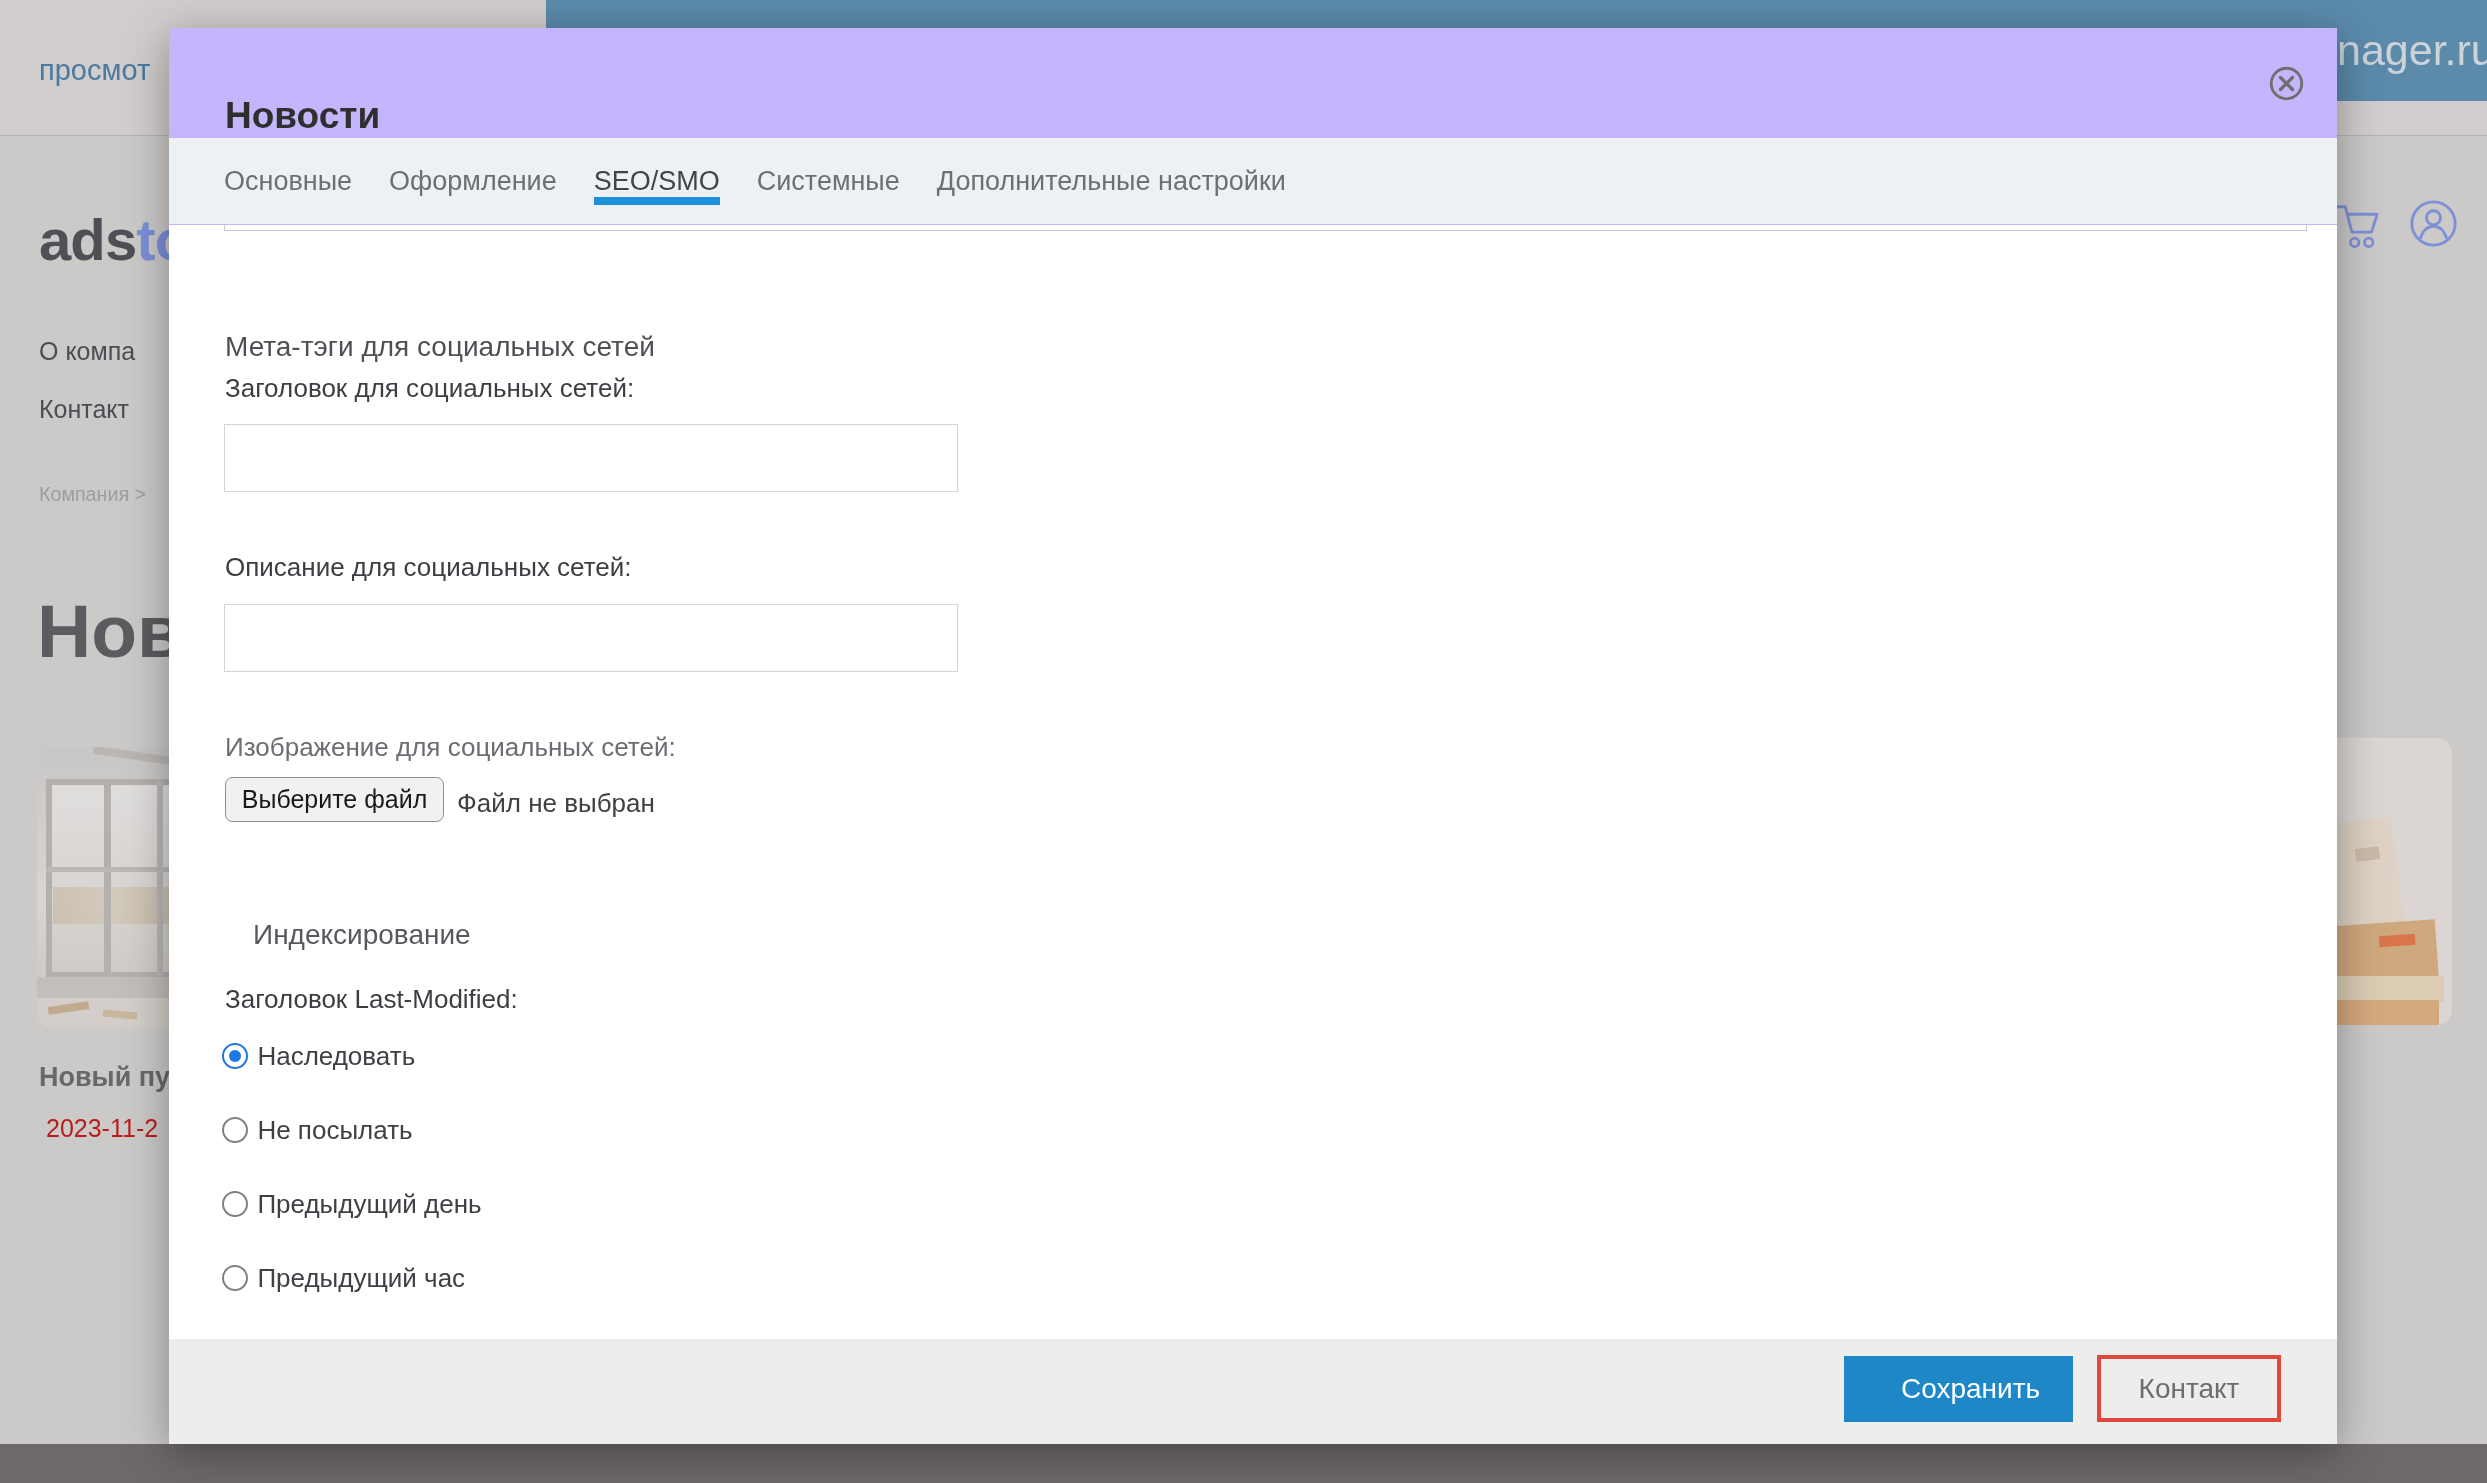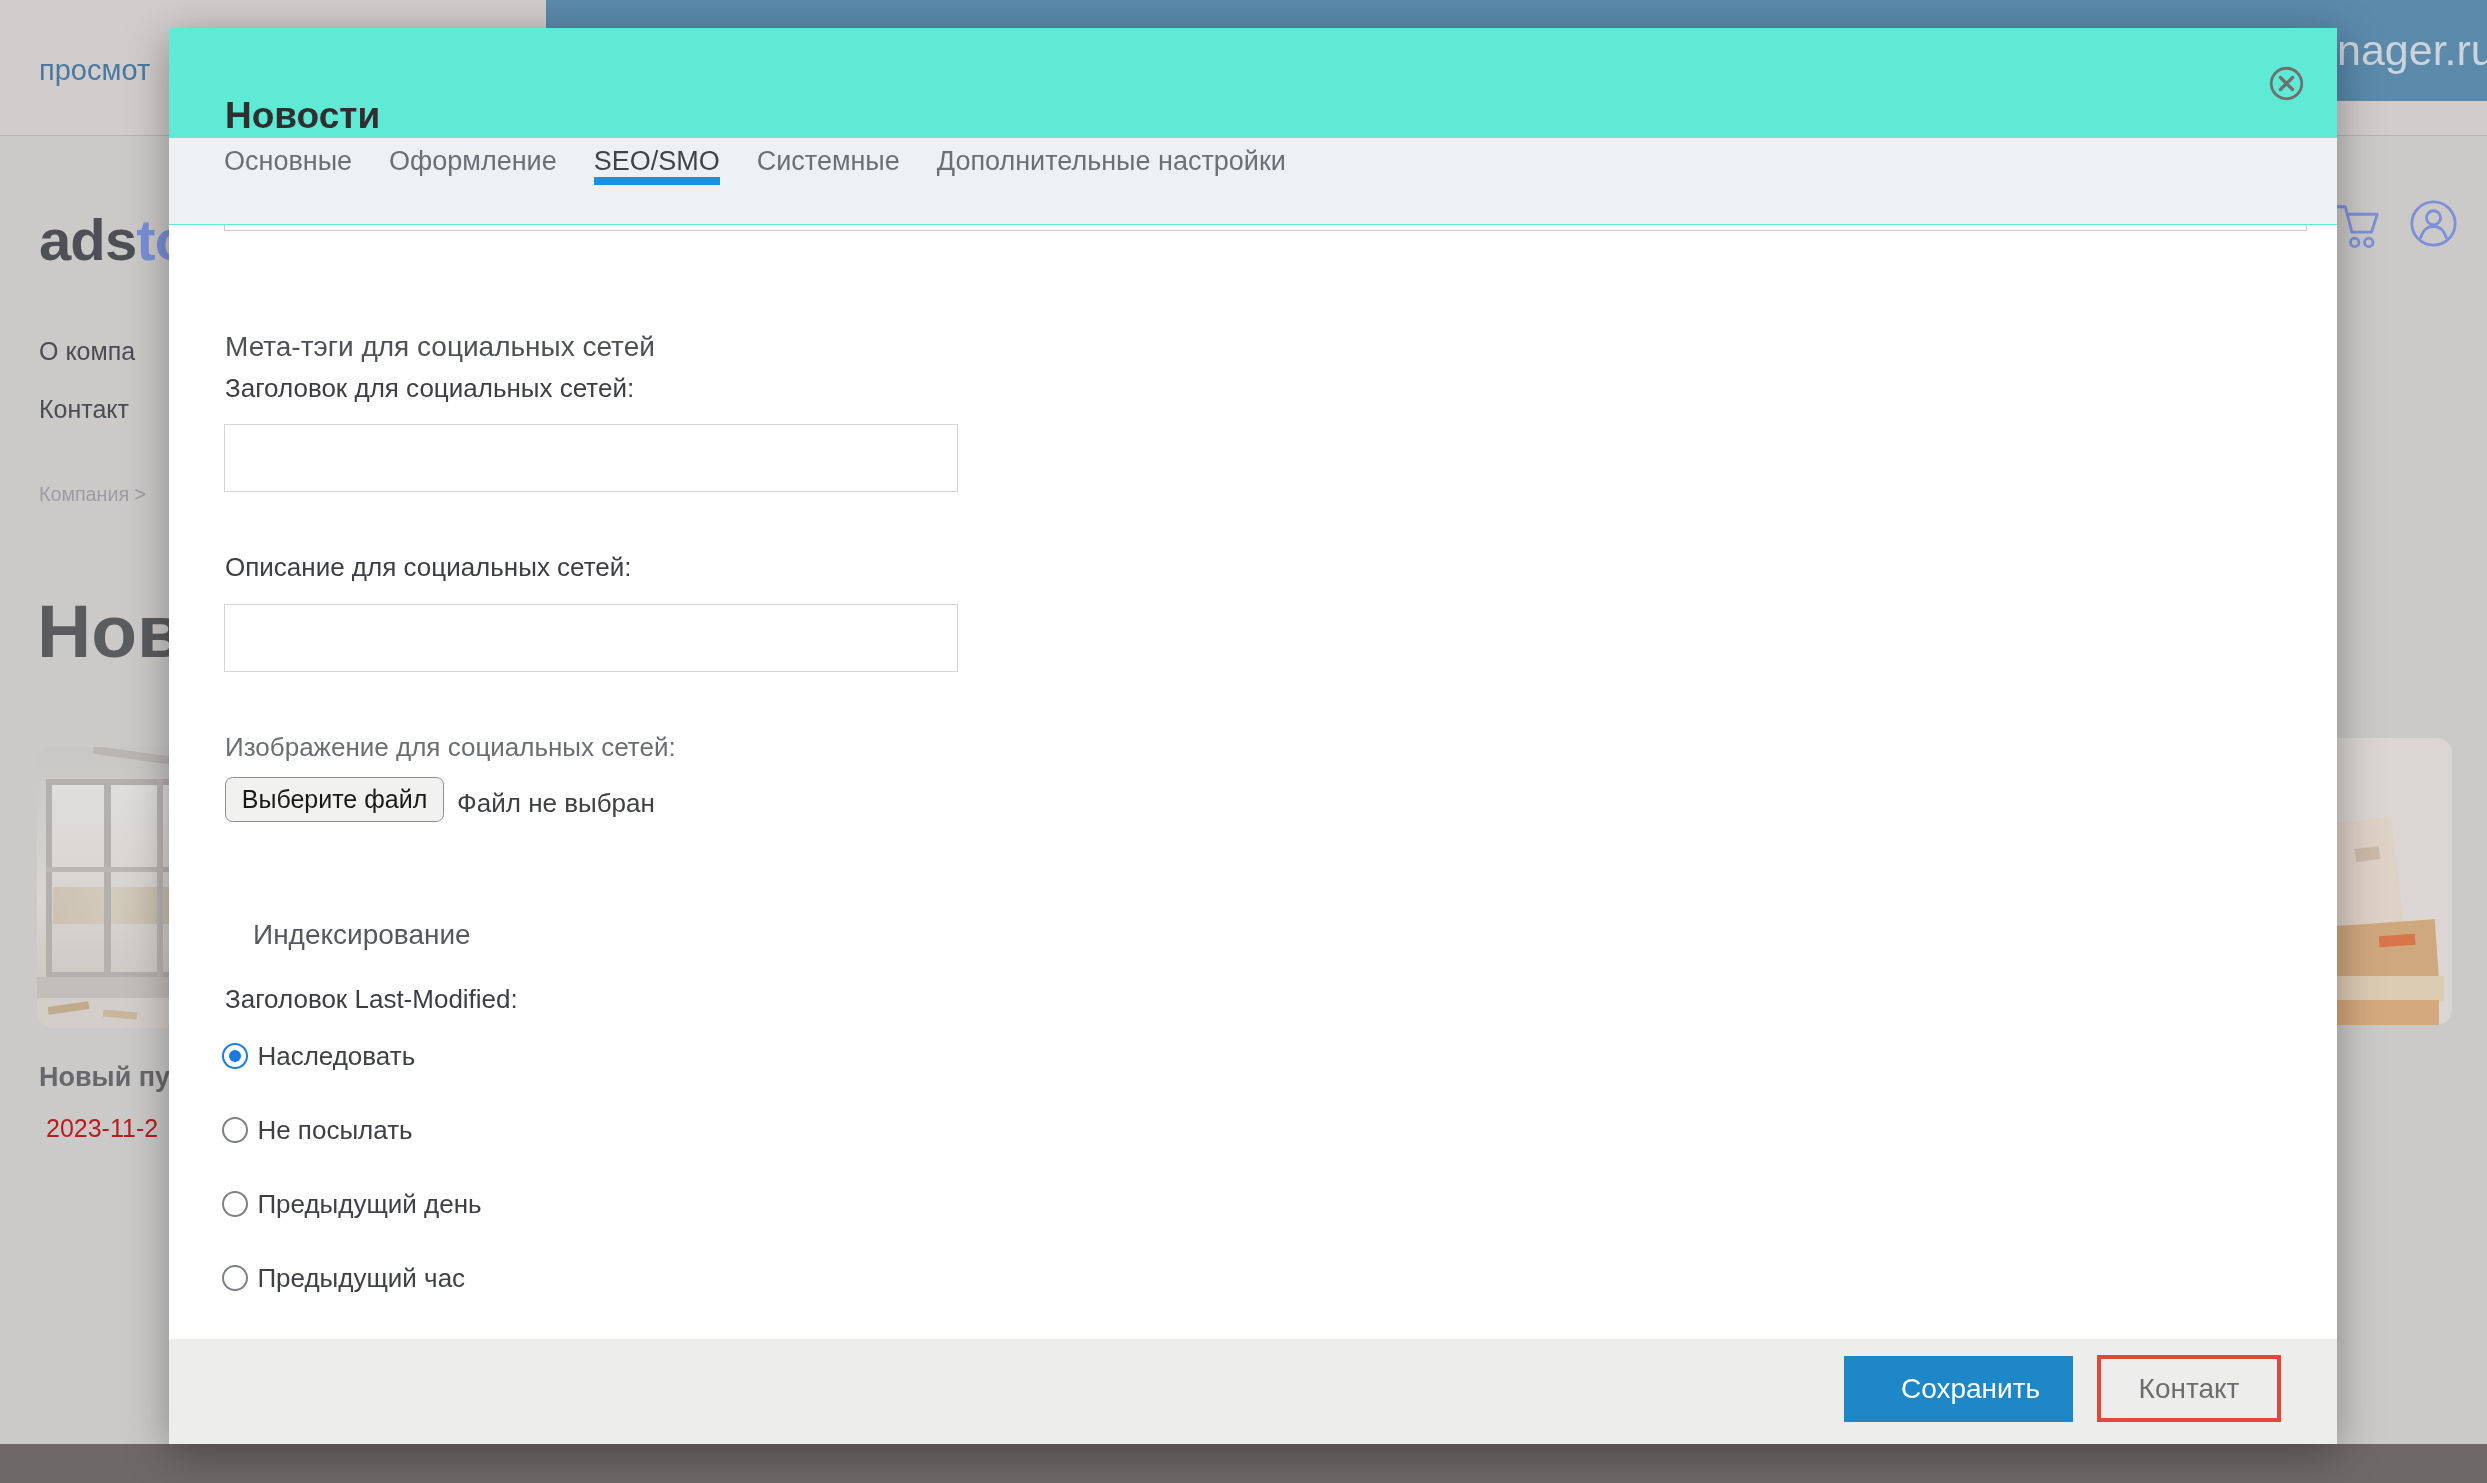--- a/index.html
+++ b/index.html
@@ -60,26 +60,26 @@
   .pr-box4 { position:absolute; left:1.9px; top:262px; width:122px; height:37px; background:#d4a97e; }
 
   .hdr-icon { position:absolute; cursor:pointer; }
   .cart-icon { left:2335px; top:200px; }
   .person-icon { left:2409px; top:199px; }
 
   .dark-strip { position:absolute; left:0; top:1444px; width:2487px; height:39px; background:#6d6968; }
 
   
   .modal { position:absolute; left:169px; top:28px; width:2168px; height:1416px;
-           background:#5eead4; box-shadow:0 9.4px 41px rgba(0,0,0,.35); z-index:10; }
+           background:#c4b5fd; box-shadow:0 9.4px 41px rgba(0,0,0,.35); z-index:10; }
   .m-title { position:absolute; left:56px; top:67px; font-size:37px; font-weight:700; color:#2f2f2f; }
   .m-close { position:absolute; left:2099px; top:37px; width:37px; height:37px; cursor:pointer; }
 
   .m-tabs { position:absolute; left:0; top:110px; width:2168px; height:86px;
-            background:#eef1f4; display:flex; align-items:flex-start; padding-left:55px; gap:37px; }
+            background:#eef1f4; display:flex; align-items:center; padding-left:55px; gap:37px; }
   .tab { display:flex; align-items:center; font-size:27px; color:#6b7076;
          border-bottom:8.4px solid transparent; padding-top:8.4px; cursor:pointer; white-space:nowrap; }
   .tab.active { color:#3f444a; border-bottom-color:#1e8fd9; }
 
   .m-content { position:absolute; left:0; top:197px; width:2168px; height:1114px; background:#fff; overflow:hidden; }
   
   .partial-input { position:absolute; left:55px; top:-3.7px; width:2083px; height:9.4px;
                    border:1.9px solid #cbcbcb; border-top:none; }
 
   .sec-heading { position:absolute; left:56px; font-size:28px; color:#55585e; white-space:nowrap; }

